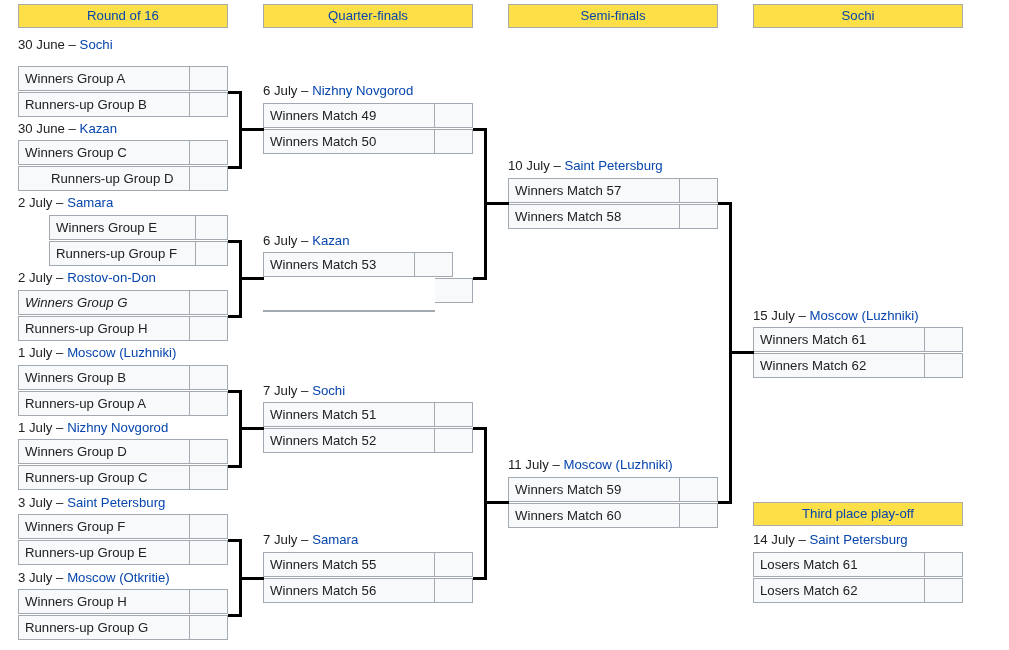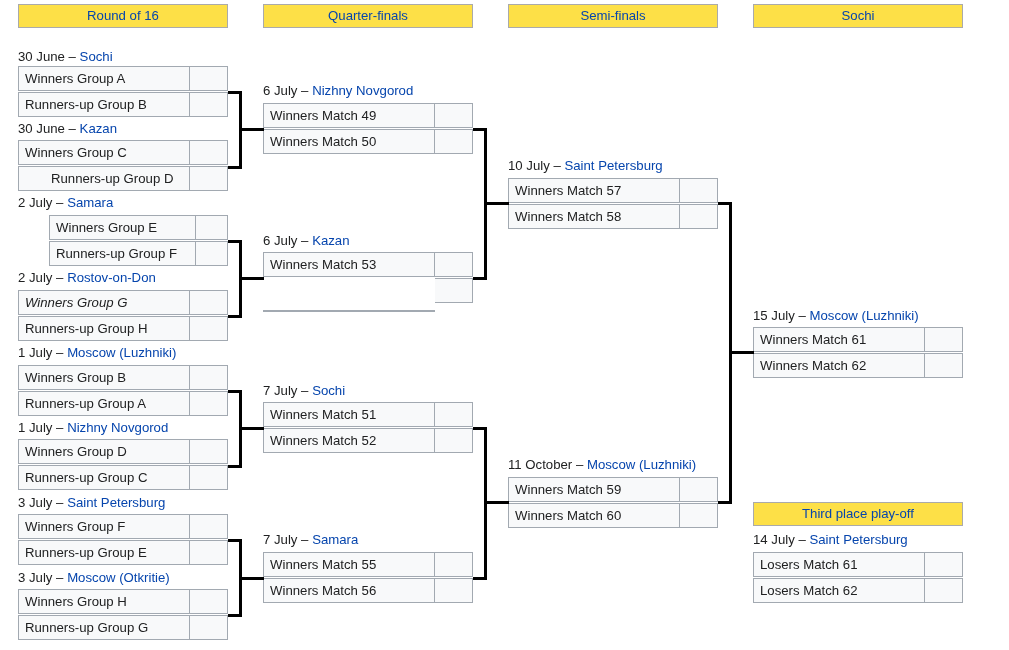--- a/index.html
+++ b/index.html
@@ -98,21 +98,21 @@
   <div class="round-header" style="left:18px; top:4px; width:210px;">Round of 16</div>
 
   <div class="round-header" style="left:263px; top:4px; width:210px;">Quarter-finals</div>
 
   <div class="round-header" style="left:508px; top:4px; width:210px;">Semi-finals</div>
 
   <div class="round-header" style="left:753px; top:4px; width:210px;">Sochi</div>
 
   <div class="round-header" style="left:753px; top:502px; width:210px;">Third place play-off</div>
 
-  <div class="meta" style="left:18px; top:48px;">
+  <div class="meta" style="left:18px; top:36px;">
     <span>30 June</span><span> – </span><span class="venue">Sochi</span>
   </div>
   <div class="match" style="left:18px; top:66px; width:210px;">
     <div class="row">
       <div class="team" style="width:172px;">Winners Group A</div>
       <div class="score"></div>
     </div>
     <div class="row">
       <div class="team" style="width:172px;">Runners-up Group B</div>
       <div class="score"></div>
@@ -229,21 +229,21 @@
       <div class="team" style="width:172px;">Winners Match 50</div>
       <div class="score"></div>
     </div>
   </div>
 
   <div class="meta" style="left:263px; top:232px;">
     <span>6 July</span><span> – </span><span class="venue">Kazan</span>
   </div>
   <div class="match" style="left:263px; top:252px; width:210px;">
     <div class="row">
-      <div class="team" style="width:172px;">Winners Match 53</div>
+      <div class="team" style="width:152px;">Winners Match 53</div>
       <div class="score"></div>
     </div>
     <div class="row">
       <div class="team" style="width:172px;margin-top:32px;">Winners Match 54</div>
       <div class="score"></div>
     </div>
   </div>
 
   <div class="meta" style="left:263px; top:382px;">
     <span>7 July</span><span> – </span><span class="venue">Sochi</span>
@@ -281,21 +281,21 @@
       <div class="team" style="width:172px;">Winners Match 57</div>
       <div class="score"></div>
     </div>
     <div class="row">
       <div class="team" style="width:172px;">Winners Match 58</div>
       <div class="score"></div>
     </div>
   </div>
 
   <div class="meta" style="left:508px; top:456px;">
-    <span>11 October</span><span> – </span><span class="venue">Moscow (Luzhniki)</span>
+    <span>11 July</span><span> – </span><span class="venue">Moscow (Luzhniki)</span>
   </div>
   <div class="match" style="left:508px; top:477px; width:210px;">
     <div class="row">
       <div class="team" style="width:172px;">Winners Match 59</div>
       <div class="score"></div>
     </div>
     <div class="row">
       <div class="team" style="width:172px;">Winners Match 60</div>
       <div class="score"></div>
     </div>

